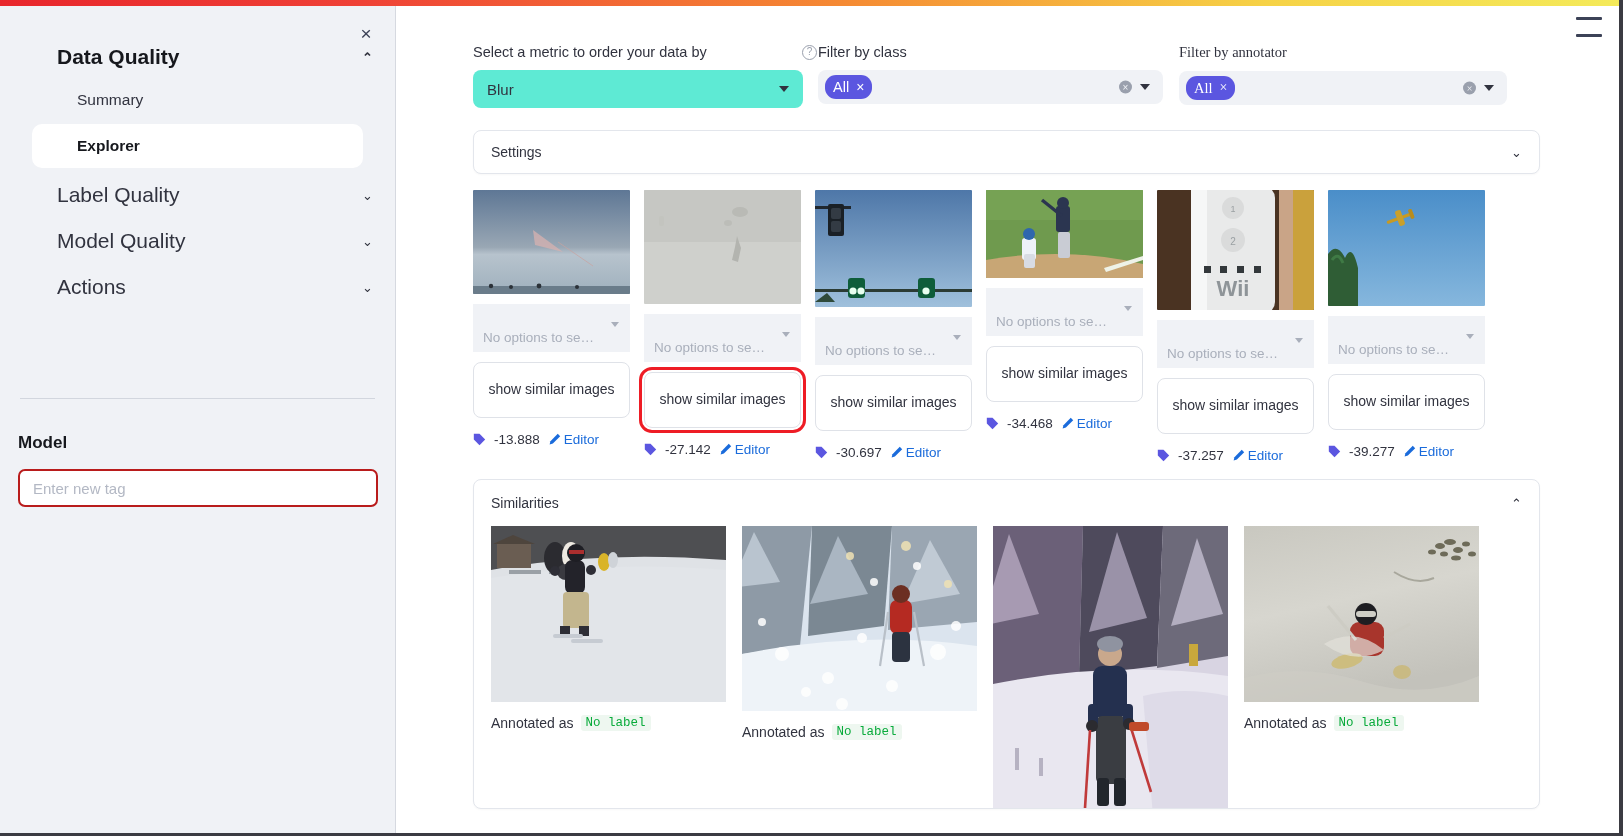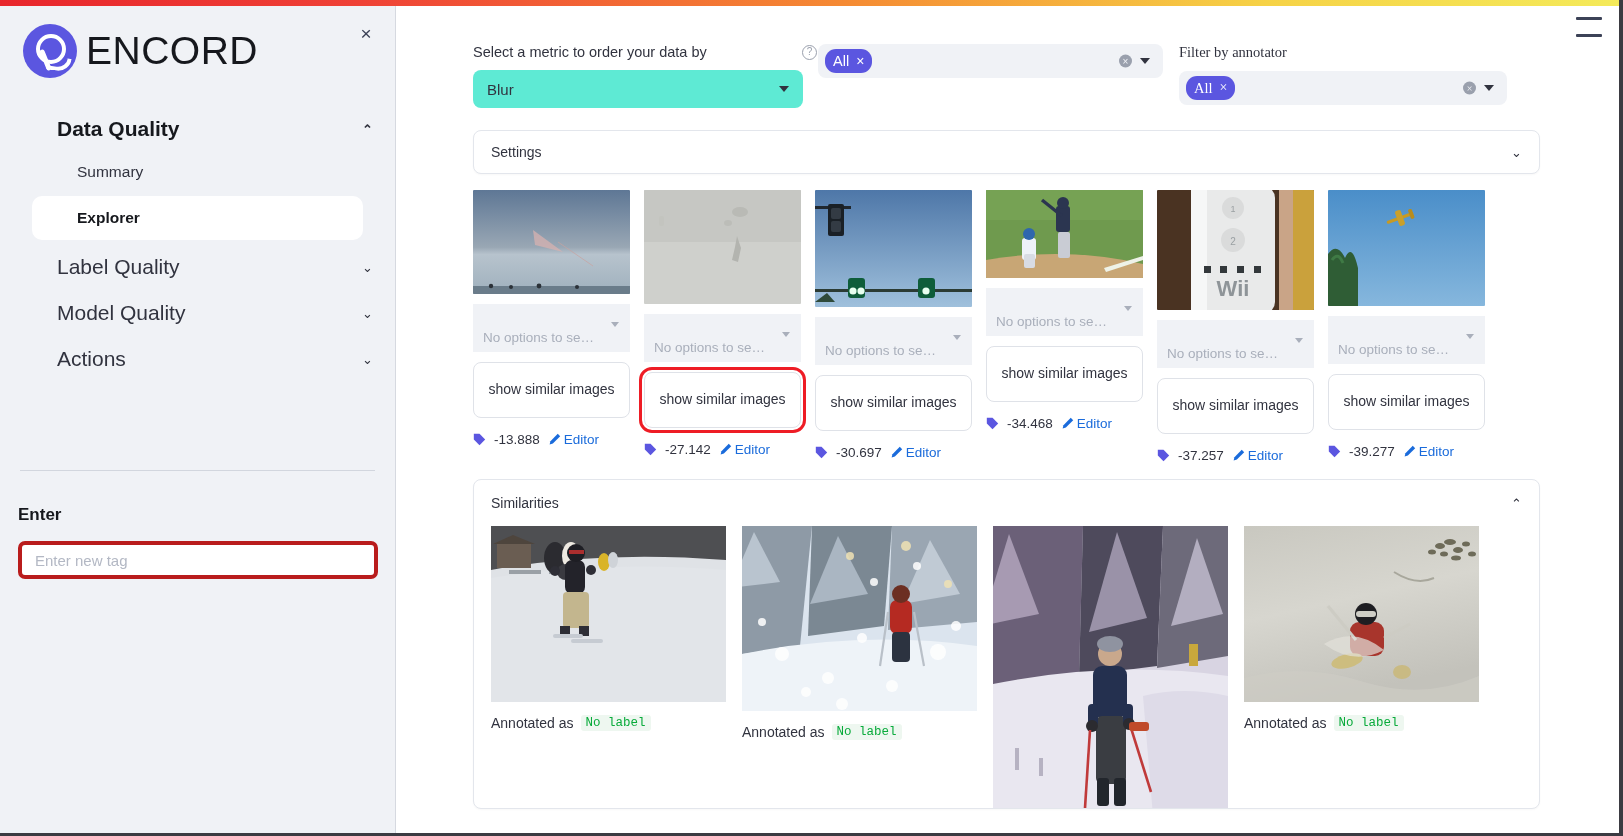--- a/index.html
+++ b/index.html
@@ -159,21 +159,21 @@
   .tags-title {
     padding: 34px 0 0 18px;
     font-size: 17px;
     font-weight: 700;
     color: #16181d;
   }
   .tag-input {
     margin: 16px 17px 0 18px;
     height: 38px;
     border-radius: 7px;
-    border: 4px solid #b91c1c;
+    border: 2px solid #b91c1c;
     background: #ffffff;
     display: flex;
     align-items: center;
     padding: 0 13px;
     font-size: 15px;
     color: #b3b8c4;
   }
   .tag-input input {
     border: none;
     outline: none;
@@ -459,26 +459,20 @@
   <div class="top-gradient"></div>
   <div class="right-edge"></div>
   <div class="bottom-edge"></div>
 
   <div class="sidebar">
 
     <div class="sidebar-close">
       <span>×</span>
     </div>
 
-    <div class="logo-row">
-      <div class="logo-mark">
-        <div class="logo-swoosh"></div>
-      </div>
-      <div class="logo-text">ENCORD</div>
-    </div>
 
     <div class="nav">
 
 
       <div class="nav-item bold">
         <span>Data Quality</span>
         <span class="chev">⌃</span>
       </div>
 
       <div class="nav-sub">
@@ -501,21 +495,21 @@
 
       <div class="nav-item">
         <span>Actions</span>
         <span class="chev">⌄</span>
       </div>
 
     </div>
 
     <div class="sidebar-divider"></div>
 
-    <div class="tags-title">Enter</div>
+    <div class="tags-title">Model</div>
 
     <div class="tag-input">
       <input type="text" placeholder="Enter new tag" style="">
     </div>
 
   </div>
 
   <div class="hamburger">
     <span></span>
     <span></span>
@@ -530,20 +524,23 @@
           <span>Select a metric to order your data by</span>
           <span class="help-icon label-right">?</span>
         </div>
         <div class="select-box">
           <span>Blur</span>
           <span class="select-caret"></span>
         </div>
       </div>
 
       <div class="filter-col klass">
+        <div class="filter-label">
+          <span>Filter by class</span>
+        </div>
         <div class="multi-box">
           <span class="chip">
             <span>All</span>
             <span class="x">×</span>
           </span>
           <span class="clear-circle">×</span>
           <span class="multi-caret"></span>
         </div>
       </div>
 

